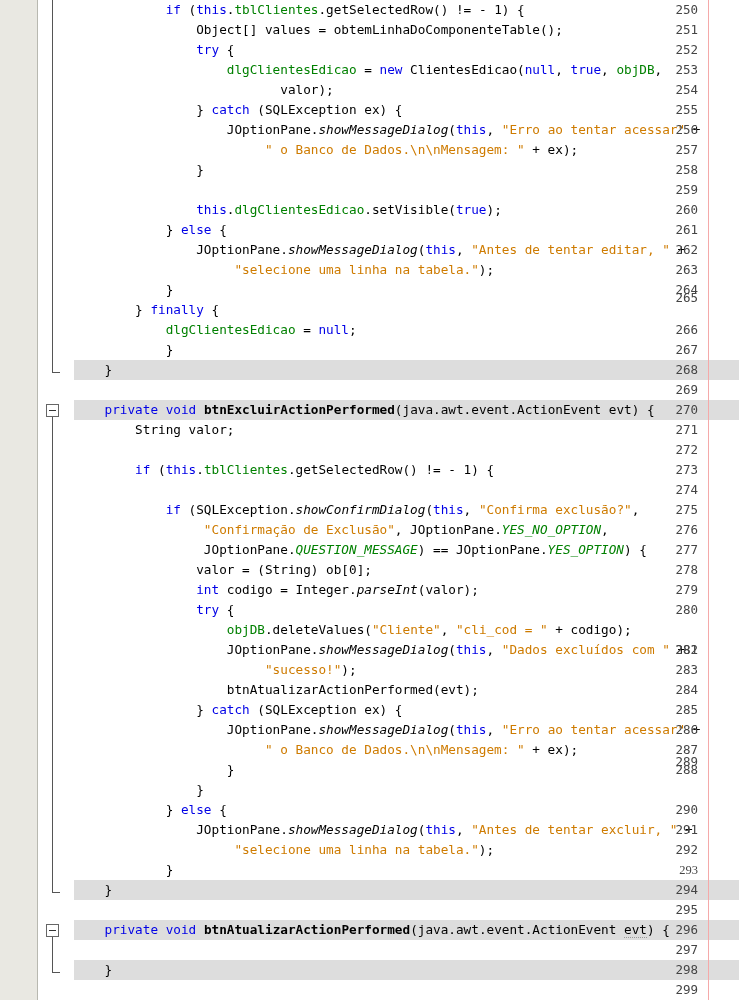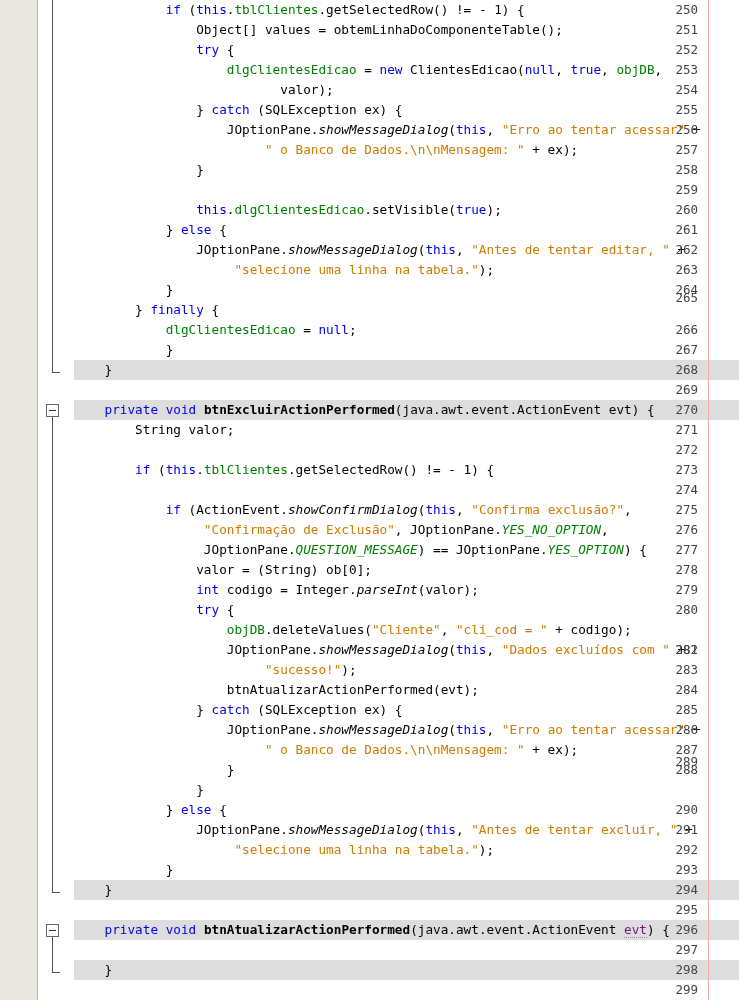--- a/index.html
+++ b/index.html
@@ -128,21 +128,21 @@
 
   
   .kw   { color: #0000e6; }
   .str  { color: #ce7b00; }
   .fld  { color: #008000; }
   .stat { color: #008000; font-style: italic; }
   .mi   { font-style: italic; color: #000000; }
   .mb   { font-weight: bold; color: #000000; }
   .pl   { color: #000000; }
   .warn {
-    color: #701a75;
+    color: #000000;
     border-bottom: 1px dotted #999999;
   }
 </style>
 </head>
 <body>
 
 <div id="editor">
 
   <div class="gutter"></div>
   <div class="fold-col"></div>
@@ -169,21 +169,21 @@
       <div class="row" style="top: 340px;"><span>            </span><span class="pl">}</span></div>
       <div class="band" style="top: 360px;"></div>
       <div class="row" style="top: 360px;"><span>    </span><span class="pl">}</span></div>
       <div class="row" style="top: 380px;"></div>
       <div class="band" style="top: 400px;"></div>
       <div class="row" style="top: 400px;"><span>    </span><span class="kw">private</span><span class="pl"> </span><span class="kw">void</span><span class="pl"> </span><span class="mb">btnExcluirActionPerformed</span><span class="pl">(java.awt.event.ActionEvent evt) {</span></div>
       <div class="row" style="top: 420px;"><span>        </span><span class="pl">String valor;</span></div>
       <div class="row" style="top: 440px;"></div>
       <div class="row" style="top: 460px;"><span>        </span><span class="kw">if </span><span class="pl">(</span><span class="kw">this</span><span class="pl">.</span><span class="fld">tblClientes</span><span class="pl">.getSelectedRow() != - 1) {</span></div>
       <div class="row" style="top: 480px;"><span>            </span></div>
-      <div class="row" style="top: 500px;"><span>            </span><span class="kw">if </span><span class="pl">(ActionEvent.</span><span class="mi">showConfirmDialog</span><span class="pl">(</span><span class="kw">this</span><span class="pl">, </span><span class="str">"Confirma exclusão?"</span><span class="pl">,</span></div>
+      <div class="row" style="top: 500px;"><span>            </span><span class="kw">if </span><span class="pl">(SQLException.</span><span class="mi">showConfirmDialog</span><span class="pl">(</span><span class="kw">this</span><span class="pl">, </span><span class="str">"Confirma exclusão?"</span><span class="pl">,</span></div>
       <div class="row" style="top: 520px;"><span>                 </span><span class="str">"Confirmação de Exclusão"</span><span class="pl">, JOptionPane.</span><span class="stat">YES_NO_OPTION</span><span class="pl">,</span></div>
       <div class="row" style="top: 540px;"><span>                 </span><span class="pl">JOptionPane.</span><span class="stat">QUESTION_MESSAGE</span><span class="pl">) == JOptionPane.</span><span class="stat">YES_OPTION</span><span class="pl">) {</span></div>
       <div class="row" style="top: 560px;"><span>                </span><span class="pl">valor = (String) ob[0];</span></div>
       <div class="row" style="top: 580px;"><span>                </span><span class="kw">int</span><span class="pl"> codigo = Integer.</span><span class="mi">parseInt</span><span class="pl">(valor);</span></div>
       <div class="row" style="top: 600px;"><span>                </span><span class="kw">try</span><span class="pl"> {</span></div>
       <div class="row" style="top: 620px;"><span>                    </span><span class="fld">objDB</span><span class="pl">.deleteValues(</span><span class="str">"Cliente"</span><span class="pl">, </span><span class="str">"cli_cod = "</span><span class="pl"> + codigo);</span></div>
       <div class="row" style="top: 640px;"><span>                    </span><span class="pl">JOptionPane.</span><span class="mi">showMessageDialog</span><span class="pl">(</span><span class="kw">this</span><span class="pl">, </span><span class="str">"Dados excluídos com "</span><span class="pl"> +</span></div>
       <div class="row" style="top: 660px;"><span>                         </span><span class="str">"sucesso!"</span><span class="pl">);</span></div>
       <div class="row" style="top: 680px;"><span>                    </span><span class="pl">btnAtualizarActionPerformed(evt);</span></div>
       <div class="row" style="top: 700px;"><span>                </span><span class="pl">} </span><span class="kw">catch</span><span class="pl"> (SQLException ex) {</span></div>
@@ -242,21 +242,21 @@
       <div class="lnum" style="top: 660px;">283</div>
       <div class="lnum" style="top: 680px;">284</div>
       <div class="lnum" style="top: 700px;">285</div>
       <div class="lnum" style="top: 720px;">286</div>
       <div class="lnum" style="top: 740px;">287</div>
       <div class="lnum" style="top: 760px;">288</div>
       <div class="lnum" style="top: 752px;">289</div>
       <div class="lnum" style="top: 800px;">290</div>
       <div class="lnum" style="top: 820px;">291</div>
       <div class="lnum" style="top: 840px;">292</div>
-      <div class="lnum" style="top: 860px;">293</div>
+      <div class="lnum" style="top: 860px; font-family: Liberation Serif, serif;">293</div>
       <div class="lnum" style="top: 880px;">294</div>
       <div class="lnum" style="top: 900px;">295</div>
       <div class="lnum" style="top: 920px;">296</div>
       <div class="lnum" style="top: 940px;">297</div>
       <div class="lnum" style="top: 960px;">298</div>
       <div class="lnum" style="top: 980px;">299</div>
     </div>
   <div id="folds-layer">
       <div class="fold-line" style="left: 52px; top: 0px; height: 372px;"></div>
       <div class="fold-elbow" style="left: 52px; top: 372px;"></div>

